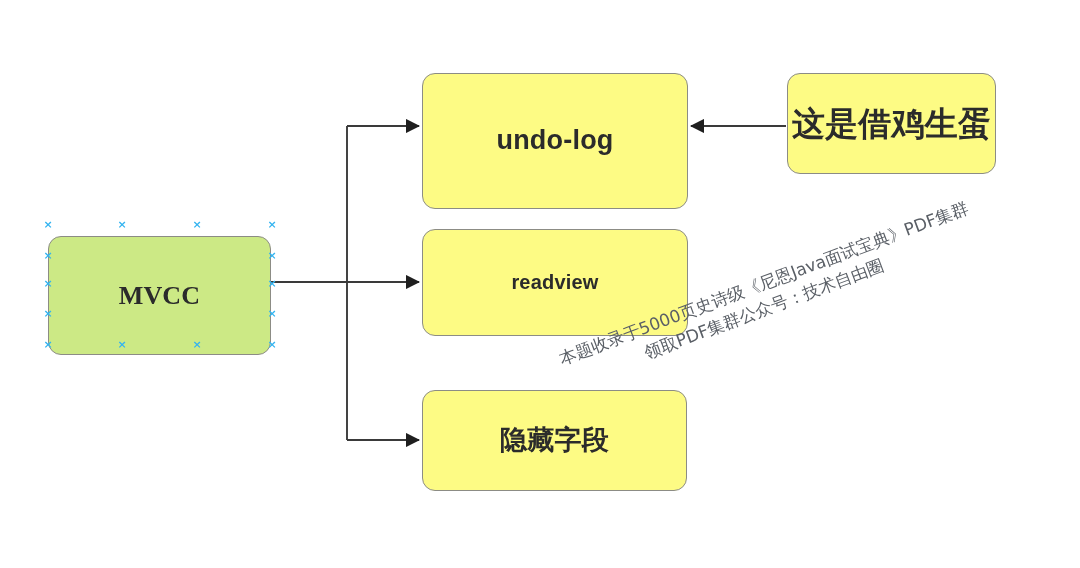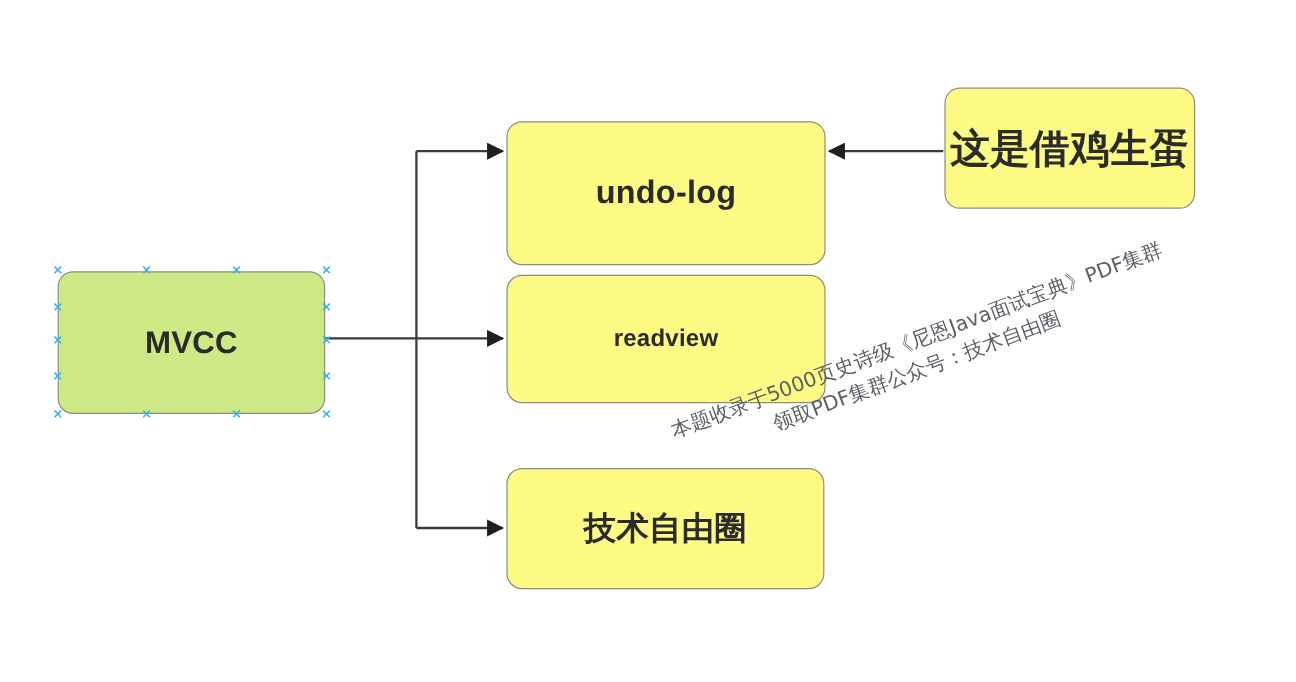--- a/index.html
+++ b/index.html
@@ -32,29 +32,29 @@
     letter-spacing: 0.2px;
     z-index: 3;
   }
   .node-green {
     background: #cce985;
   }
   .node-yellow {
     background: #fdfb84;
   }
   #node-mvcc {
-    left: 48px;  top: 226px;
+    left: 48px;  top: 236px;
     width: 223px; height: 119px;
     font-size: 26px;
+    font-family: Liberation Serif, serif;
   }
   #node-undolog {
     left: 422px; top: 73px;
-    width: 266px; height: 120px;
+    width: 266px; height: 136px;
     font-size: 27px;
-    margin-top: 28px;
   }
   #node-readview {
     left: 422px; top: 229px;
     width: 266px; height: 107px;
     font-size: 20px;
   }
   #node-hidden {
     left: 422px; top: 390px;
     width: 265px; height: 101px;
     font-size: 27px;
@@ -137,21 +137,21 @@
 
     <path d="M 786 126 L 691 126" fill="none" stroke="#3a3a3a" stroke-width="1.9" marker-end="url(#arrowEnd)"></path>
   </svg>
 
   <div id="node-mvcc" class="node node-green">MVCC</div>
 
   <div id="node-undolog" class="node node-yellow">undo-log</div>
 
   <div id="node-readview" class="node node-yellow">readview</div>
 
-  <div id="node-hidden" class="node node-yellow">技术自由圈</div>
+  <div id="node-hidden" class="node node-yellow">隐藏字段</div>
 
   <div id="node-borrow" class="node node-yellow">这是借鸡生蛋</div>
 
   <div class="handle" style="left:48px;  top:224px;"></div>
   <div class="handle" style="left:122px; top:224px;"></div>
   <div class="handle" style="left:197px; top:224px;"></div>
   <div class="handle" style="left:272px; top:224px;"></div>
 
   <div class="handle" style="left:48px;  top:255px;"></div>
   <div class="handle" style="left:272px; top:255px;"></div>

